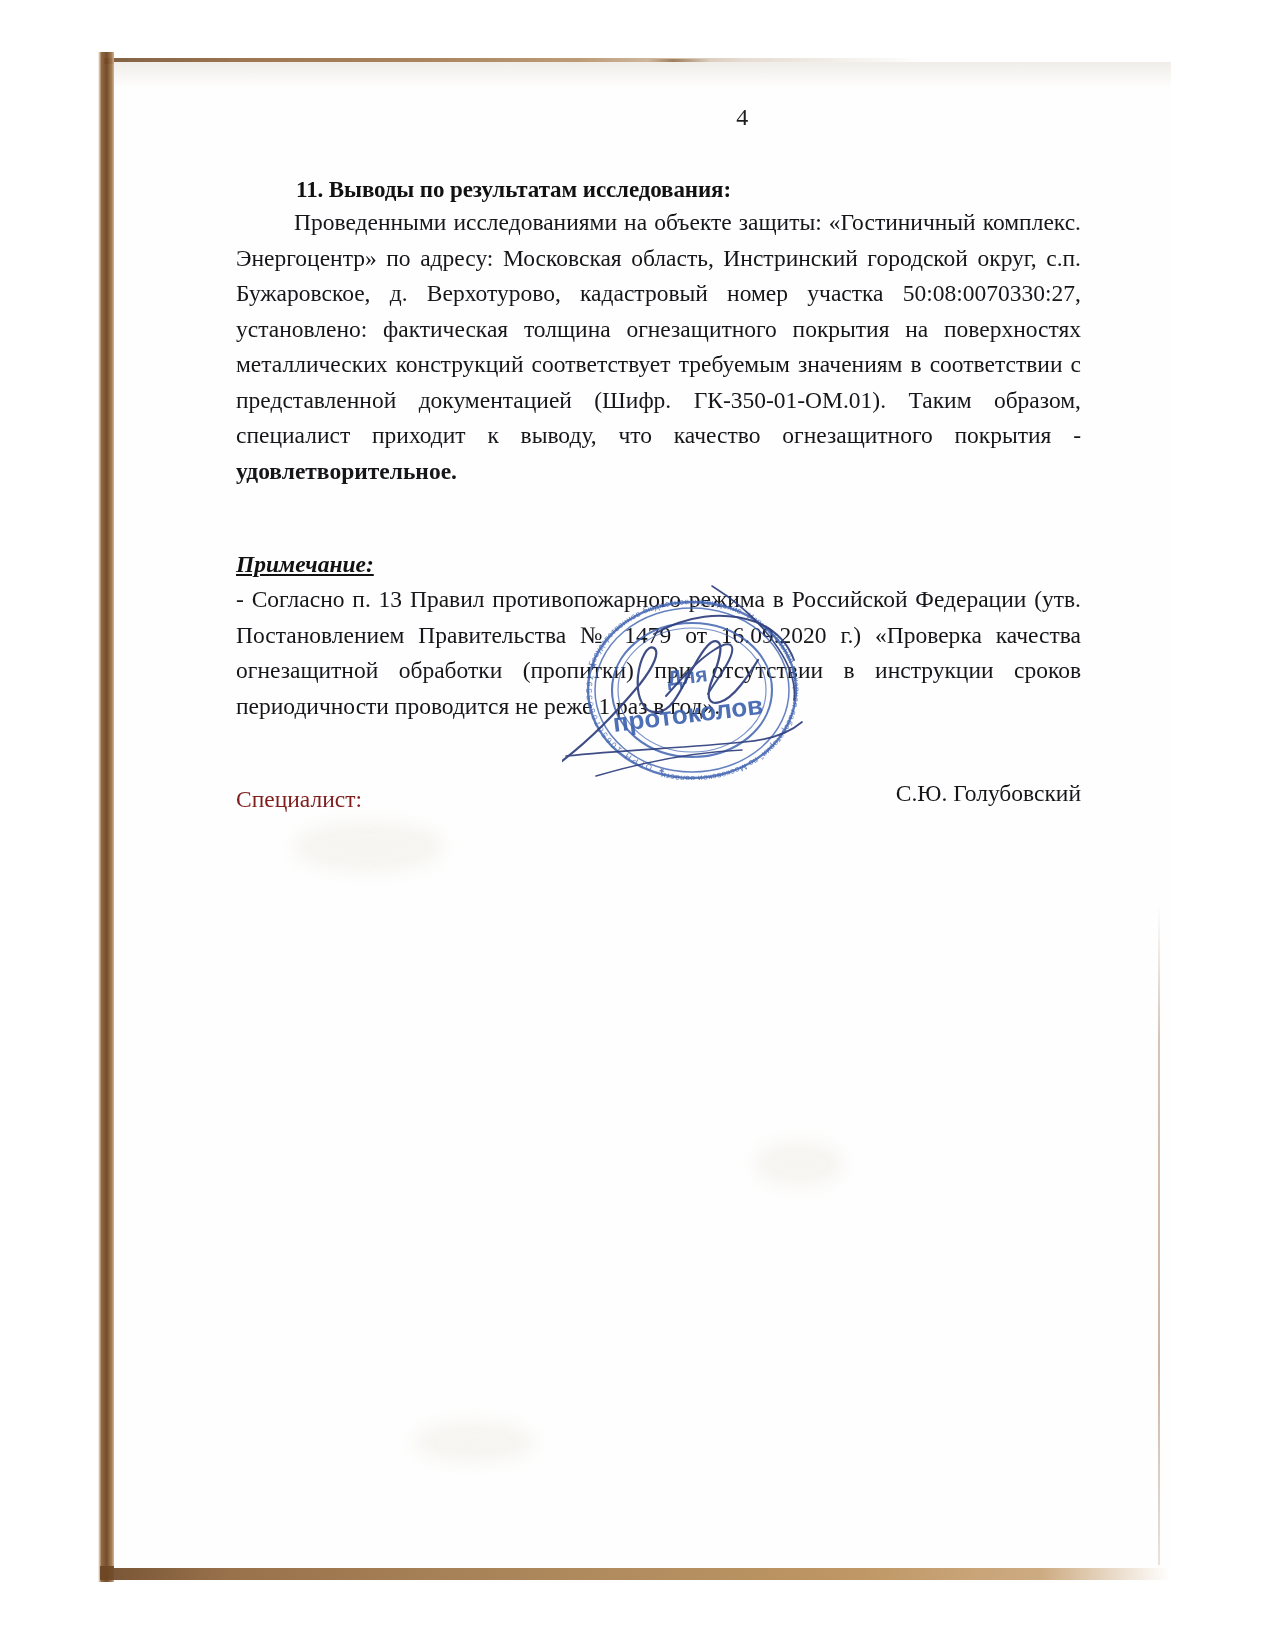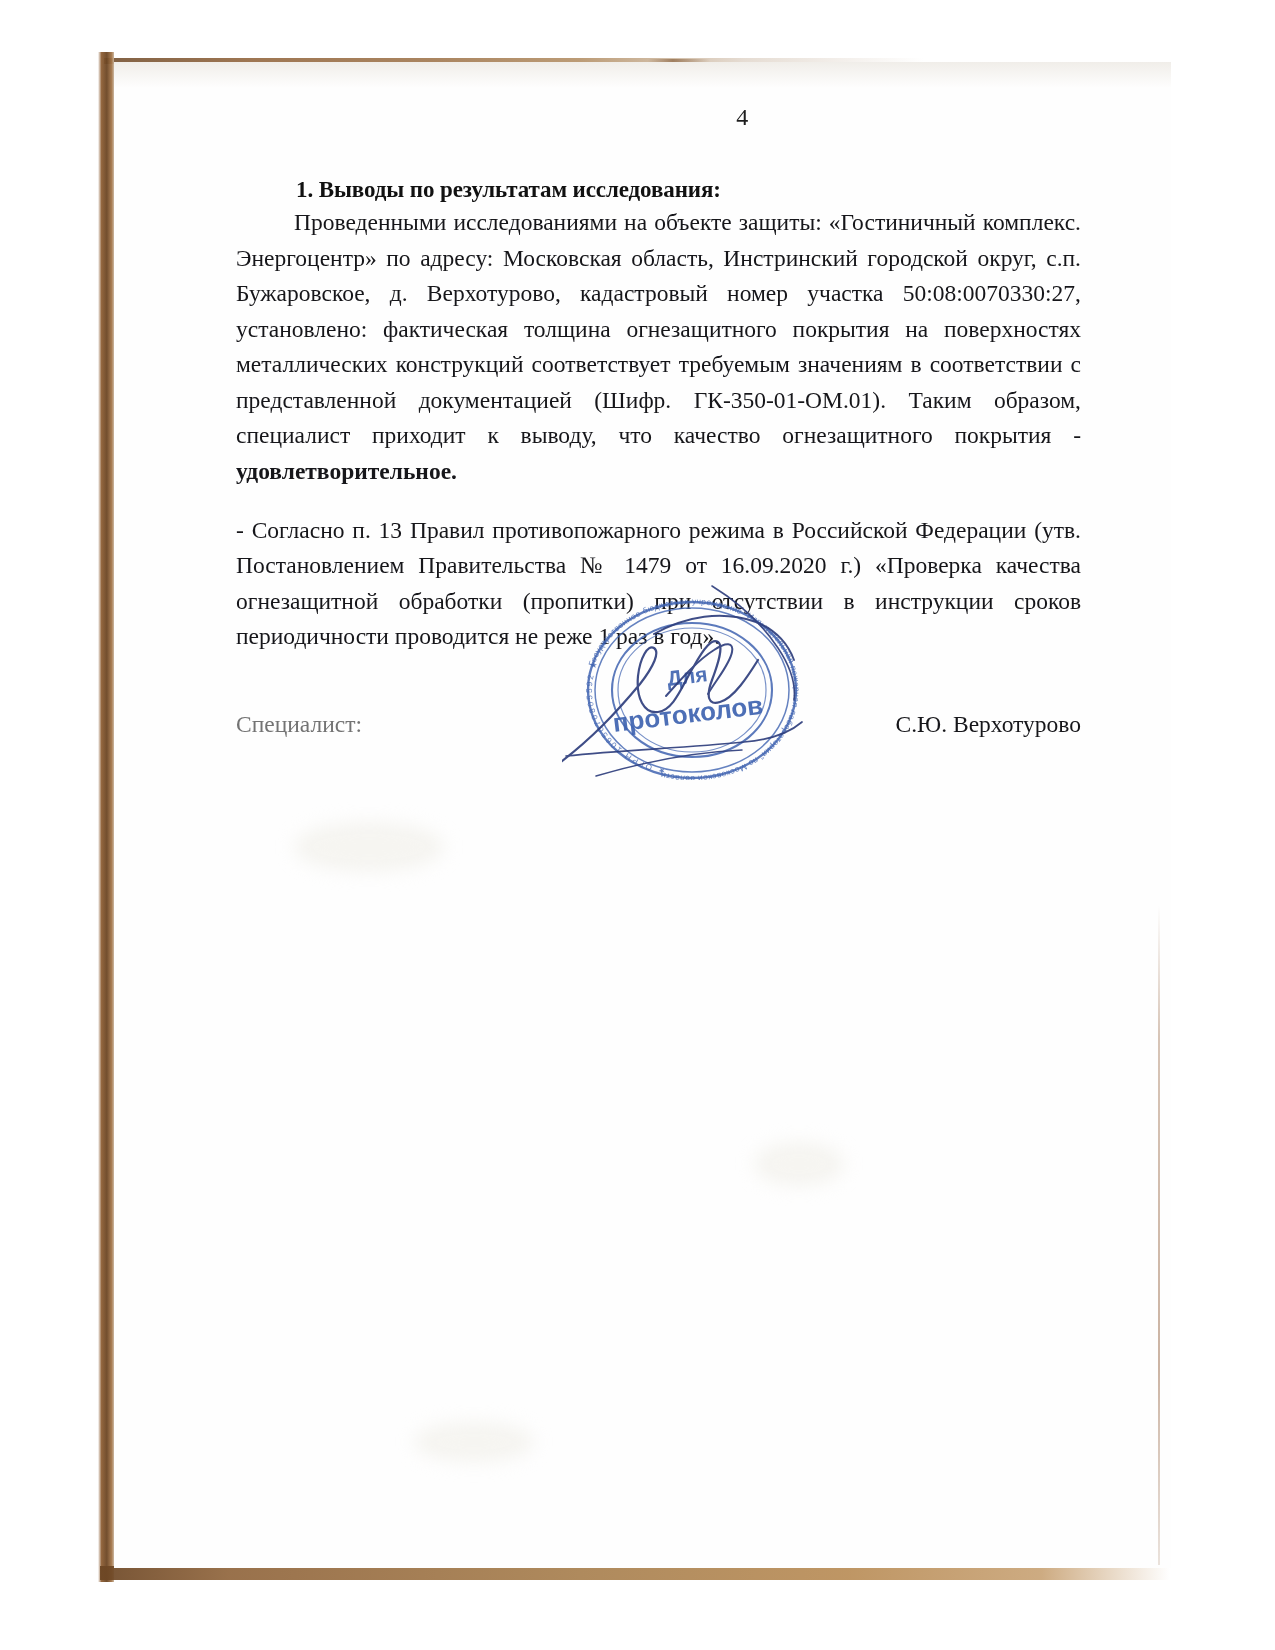--- a/index.html
+++ b/index.html
@@ -147,23 +147,23 @@
   }
 
   #signature-row {
     position: relative;
     margin-top: 56px;
     height: 46px;
   }
   .sig-label {
     position: absolute;
     left: 0;
-    top: 0;
-    font-size: 23.5px;
-    color: #737373;
+    top: 6px;
+    font-size: 23.5px;
+    color: #7f1d1d;
   }
   .sig-name {
     position: absolute;
     right: 0;
     top: 0;
     font-size: 23.5px;
     color: #16161a;
     white-space: nowrap;
   }
 
@@ -195,30 +195,31 @@
   <div class="blotch" style="left:300px; top:1360px; width:120px; height:40px;"></div>
   <div class="blotch" style="left:180px; top:760px; width:150px; height:50px;"></div>
 </div>
 <div id="sheet-top-shadow"></div>
 <div id="sheet-fold-line"></div>
 
 <div id="content">
 
   <div class="page-number">4</div>
 
-  <div class="section-heading">1. Выводы по результатам исследования:</div>
+  <div class="section-heading">11. Выводы по результатам исследования:</div>
 
   <p class="body-par"><span>Проведенными исследованиями на объекте защиты: «Гостиничный комплекс. Энергоцентр» по адресу: Московская область, Инстринский городской округ, с.п. Бужаровское, д. Верхотурово, кадастровый номер участка 50:08:0070330:27, установлено: фактическая толщина огнезащитного покрытия на поверхностях металлических конструкций соответствует требуемым значениям в соответствии с представленной документацией (Шифр. ГК-350-01-ОМ.01). Таким образом, специалист приходит к выводу, что качество огнезащитного покрытия - </span><b>удовлетворительное.</b></p>
 
+  <div class="note-title">Примечание:</div>
 
   <p class="note-par">- Согласно п. 13 Правил противопожарного режима в Российской Федерации (утв. Постановлением Правительства № 1479 от 16.09.2020 г.) «Проверка качества огнезащитной обработки (пропитки) при отсутствии в инструкции сроков периодичности проводится не реже 1 раз в год».</p>
 
   <div id="signature-row">
     <span class="sig-label">Специалист:</span>
-    <span class="sig-name">С.Ю. Верхотурово</span>
+    <span class="sig-name">С.Ю. Голубовский</span>
   </div>
 
 </div>
 
 <div id="stamp-wrap">
   <svg width="265" height="200" viewBox="0 0 265 200" xmlns="http://www.w3.org/2000/svg">
     <defs>
       <path id="ringOuter" d="M 28,110 a 102,86 0 1,1 204,0 a 102,86 0 1,1 -204,0"></path>
       <path id="ringInner" d="M 46,110 a 84,70 0 1,1 168,0 a 84,70 0 1,1 -168,0"></path>
       <path id="ringBottom" d="M 222,110 a 96,81 0 1,1 -192,0 a 96,81 0 1,1 192,0"></path>

